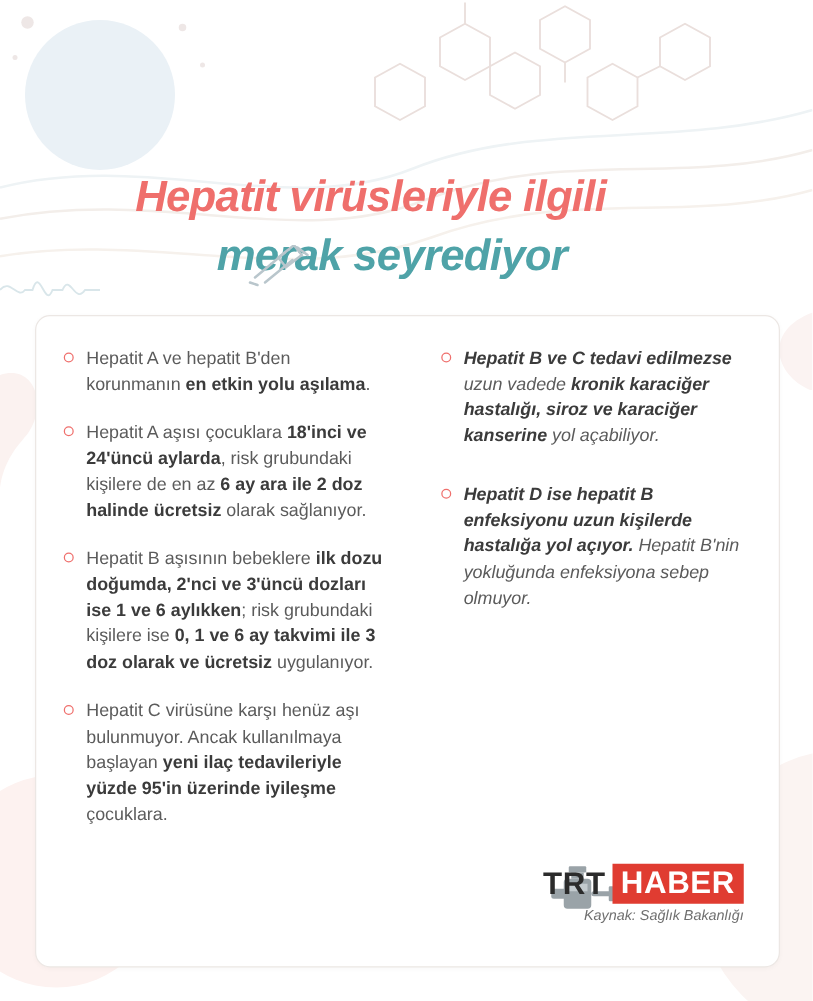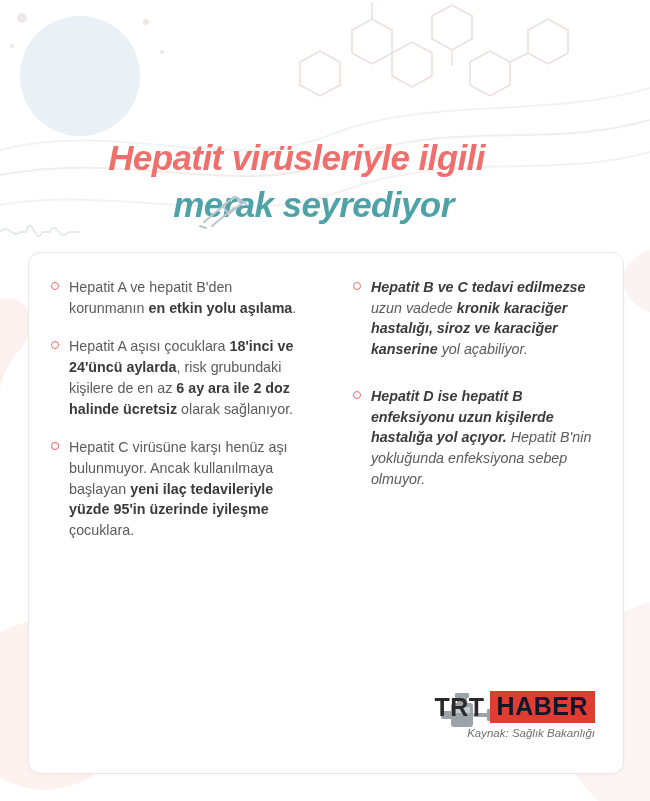--- a/index.html
+++ b/index.html
@@ -163,21 +163,21 @@
     top: 10px;
     display: flex;
     align-items: center;
     font-size: 25px;
     font-weight: bold;
     letter-spacing: 0.5px;
   }
   .brand-trt { color: #2b2b2b; text-align: right; }
   .brand-haber {
     background: #e03c31;
-    color: #0f172a;
+    color: #ffffff;
     padding: 1px 7px 2px 7px;
     margin-left: 5px;
   }
   .brand-source {
     position: absolute;
     right: 14px;
     top: 46px;
     font-size: 11.5px;
     font-style: italic;
     color: #6f6f6f;
@@ -265,20 +265,21 @@
         <div class="item">
           <span class="bullet"></span>
           <span><span>Hepatit A ve hepatit B'den korunmanın </span><b>en etkin yolu aşılama</b><span>.</span></span>
         </div>
         <div class="item">
           <span class="bullet"></span>
           <span><span>Hepatit A aşısı çocuklara </span><b>18'inci ve 24'üncü aylarda</b><span>, risk grubundaki kişilere de en az </span><b>6 ay ara ile 2 doz halinde ücretsiz</b><span> olarak sağlanıyor.</span></span>
         </div>
         <div class="item">
           <span class="bullet"></span>
+          <span><span>Hepatit B aşısının bebeklere </span><b>ilk dozu doğumda, 2'nci ve 3'üncü dozları ise 1 ve 6 aylıkken</b><span>; risk grubundaki kişilere ise </span><b>0, 1 ve 6 ay takvimi ile 3 doz olarak ve ücretsiz</b><span> uygulanıyor.</span></span>
         </div>
         <div class="item">
           <span class="bullet"></span>
           <span><span>Hepatit C virüsüne karşı henüz aşı bulunmuyor. Ancak kullanılmaya başlayan </span><b>yeni ilaç tedavileriyle yüzde 95'in üzerinde iyileşme</b><span> çocuklara.</span></span>
         </div>
       </div>
 
       <div class="col col-right">
         <div class="item">
           <span class="bullet"></span>

